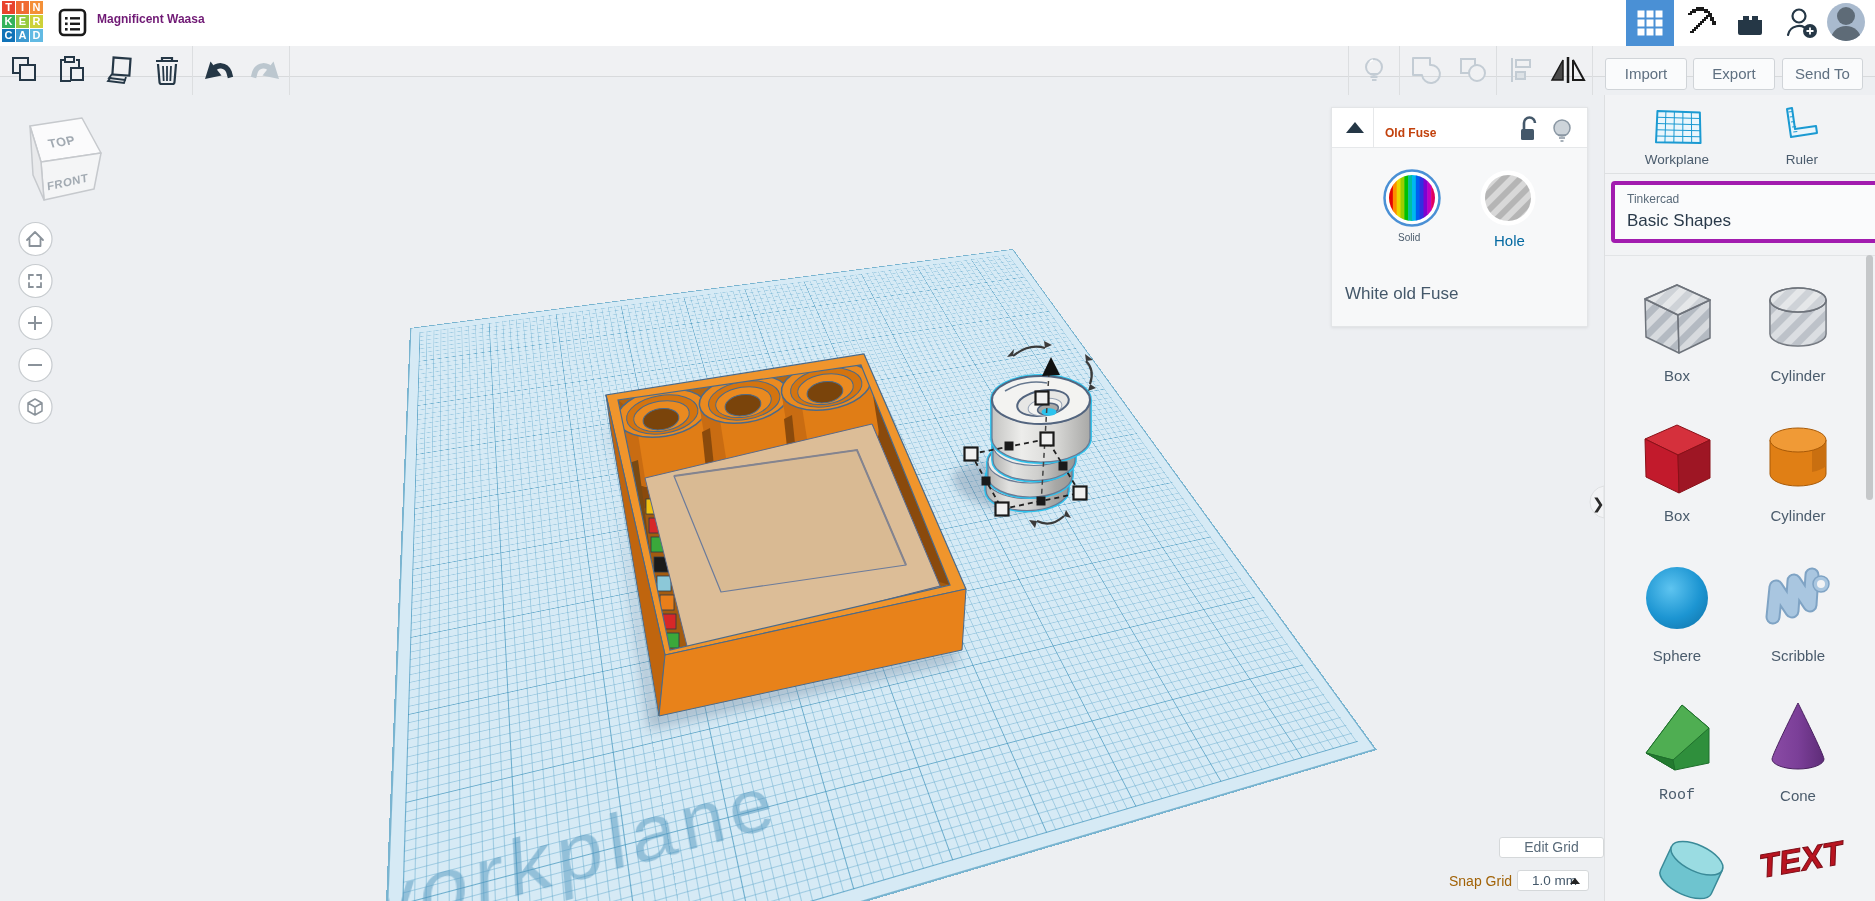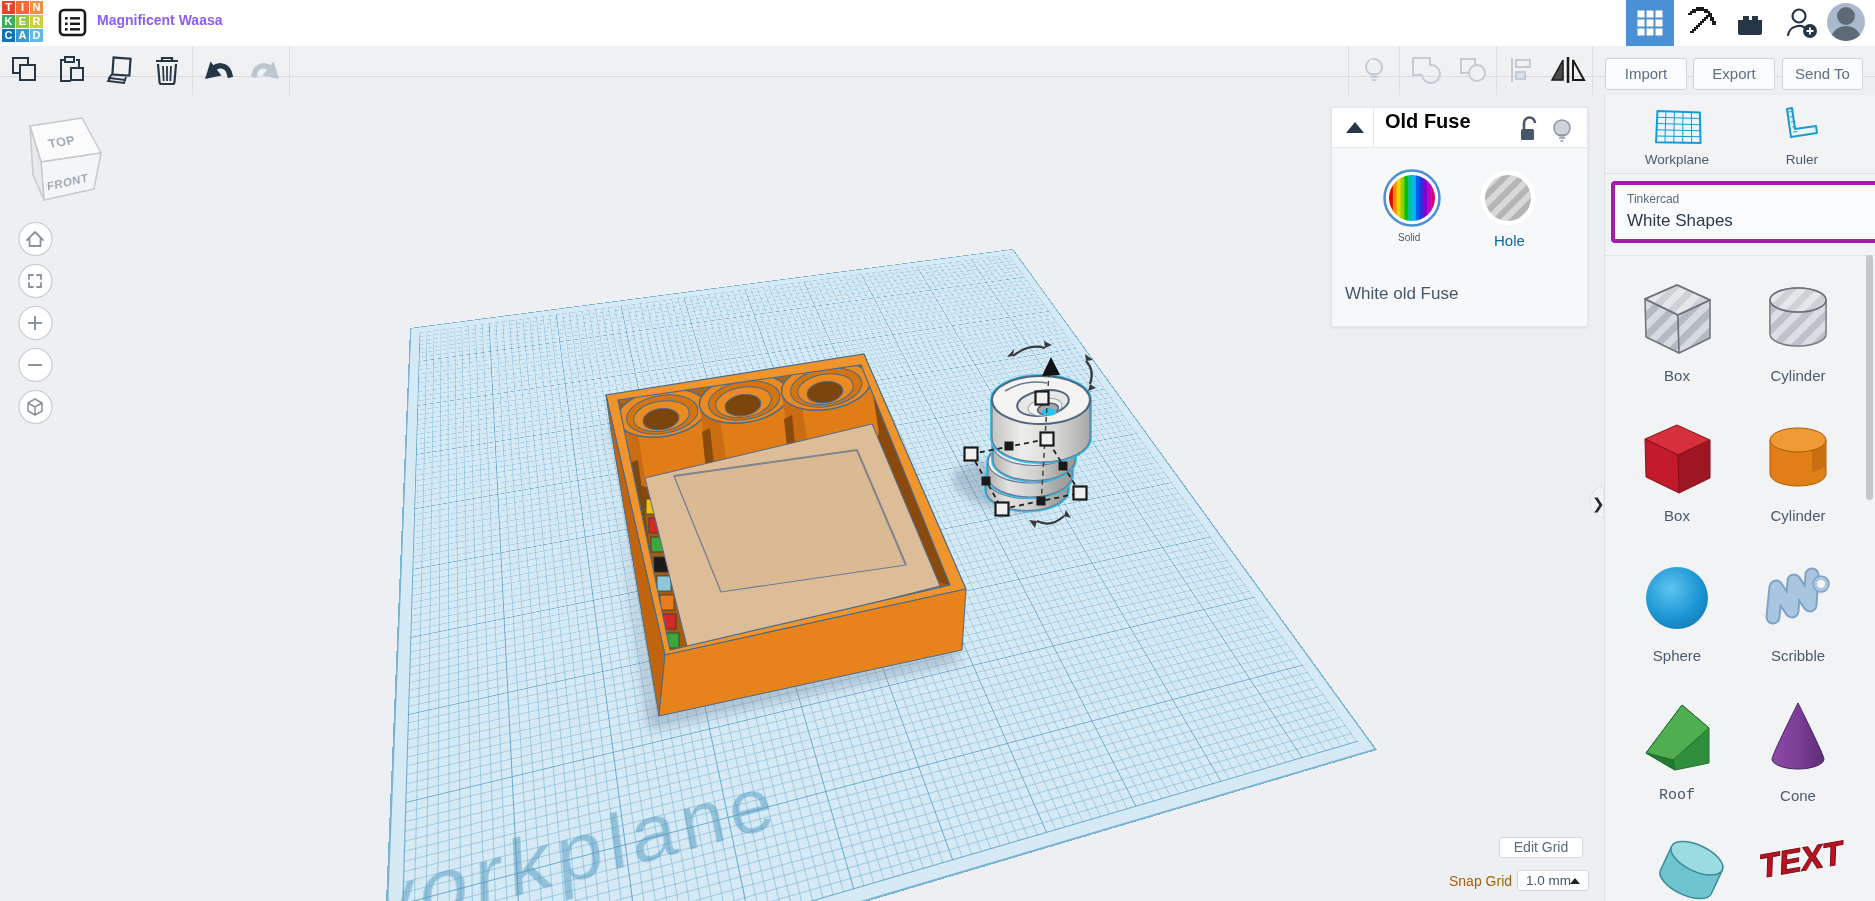--- a/index.html
+++ b/index.html
@@ -28,43 +28,43 @@
   color:rgba(80,150,190,0.5); letter-spacing:5px; z-index:1;
 }
 
 #scene { position:absolute; left:0; top:0; z-index:2; }
 
 
 #topbar { position:absolute; left:0; top:0; width:1875px; height:46px; background:#ffffff; z-index:10; }
 #logo { position:absolute; left:2px; top:1px; width:44px; height:44px; }
 .lgrow { display:flex; }
 .lg { width:13px; height:13px; margin:0 1px 1px 0; color:#fff; font-size:11px; font-weight:bold; text-align:center; line-height:13px; font-family:"Liberation Sans",sans-serif;}
-#title { position:absolute; left:97px; top:12px; font-size:14px; font-weight:bold; color:#8b5cf6; }
+#title { position:absolute; left:97px; top:12px; font-size:12px; font-weight:bold; color:#701a75; }
 #gridbtn { position:absolute; left:1626px; top:0; width:48px; height:46px; background:#4a90d5; }
 
 
 #toolbar { position:absolute; left:0; top:46px; width:1875px; height:31px; background:#f0f1f3; border-bottom:1px solid #d8dadc; z-index:10; }
 .sep { position:absolute; top:0px; height:49px; width:1px; background:#dcdee0; }
 .tbtn { position:absolute; top:12px; height:32px; background:#fafbfc; border:1px solid #d0d4d8; border-radius:3px;
   font-size:15px; color:#5f7081; text-align:center; line-height:30px; }
 
 
 #sidebar { position:absolute; left:1604px; top:95px; width:271px; height:806px; background:#f2f3f5; border-left:1px solid #dddfe1; z-index:10; }
 .sblabel { position:absolute; font-size:15px; color:#4a5b6c; text-align:center; width:120px; }
 #ddbox { position:absolute; left:6px; top:86px; width:308px; height:62px; background:#fafbfc; border:4px solid #a21caf; border-radius:4px; }
 #scrollbar { position:absolute; right:2px; top:160px; width:7px; height:245px; background:#c5c7c9; border-radius:4px; }
 
 
 #fusepanel { position:absolute; left:1331px; top:107px; width:257px; height:220px; background:#f7f8f9; border:1px solid #e3e5e7; box-shadow:0 1px 3px rgba(0,0,0,0.08); z-index:9; }
 #fusehead { position:absolute; left:0; top:0; width:100%; height:40px; background:#ffffff; border-bottom:1px solid #e6e8ea; }
 
 
-#editgrid { position:absolute; left:1499px; top:837px; width:84px; height:21px; background:#fff; border:1px solid #d5d8da; border-radius:3px; font-size:14px; color:#5a6b7a; text-align:center; line-height:19px; z-index:5; }
+#editgrid { position:absolute; left:1499px; top:837px; width:105px; height:21px; background:#fff; border:1px solid #d5d8da; border-radius:3px; font-size:14px; color:#5a6b7a; text-align:center; line-height:19px; z-index:5; }
 #snaplabel { position:absolute; left:1449px; top:873px; font-size:14px; color:#a16207; z-index:5; }
-#snapbox { position:absolute; left:1517px; top:870px; width:72px; height:21px; background:#fff; border:1px solid #d5d8da; border-radius:3px; font-size:13.5px; color:#44586a; text-align:left; padding-left:8px; line-height:19px; z-index:5; }
+#snapbox { position:absolute; left:1517px; top:870px; width:72px; height:21px; background:#fff; border:1px solid #d5d8da; border-radius:3px; font-size:13.5px; color:#44586a; text-align:left; padding-left:14px; line-height:19px; z-index:5; }
 </style>
 </head>
 <body>
 <div id="stage">
   <div id="plane">
       <div id="grid"></div>
       <div id="wptext">workplane</div>
     </div>
   <svg id="scene" width="1875" height="901" viewBox="0 0 1875 901">
 <defs>
@@ -346,21 +346,21 @@
     <div class="tbtn" style="left:1693px; width:82px;">Export</div>
     <div class="tbtn" style="left:1782px; width:81px;">Send To</div>
   </div>
 
   <div id="sidebar">
     <div class="sblabel" style="left:12px; top:57px; font-size:13.5px;">Workplane</div>
     <div class="sblabel" style="left:137px; top:57px; font-size:13.5px;">Ruler</div>
     <div style="position:absolute; left:0; top:78px; width:271px; height:1px; background:#dee0e2;"></div>
     <div id="ddbox">
       <div style="position:absolute; left:12px; top:7px; font-size:12px; color:#5a6b7a;">Tinkercad</div>
-      <div style="position:absolute; left:12px; top:26px; font-size:17px; color:#2a3a4a;">White Shapes</div>
+      <div style="position:absolute; left:12px; top:26px; font-size:17px; color:#2a3a4a;">Basic Shapes</div>
       <div style="position:absolute; right:16px; top:24px; width:0; height:0; border-left:6px solid transparent; border-right:6px solid transparent; border-top:8px solid #222;"></div>
     </div>
     <div style="position:absolute; left:0; top:160px; width:271px; height:1px; background:#e2e4e6;"></div>
     <div id="scrollbar"></div>
     <div class="sblabel" style="left:12px; top:272px;">Box</div>
     <div class="sblabel" style="left:133px; top:272px;">Cylinder</div>
     <div class="sblabel" style="left:12px; top:412px;">Box</div>
     <div class="sblabel" style="left:133px; top:412px;">Cylinder</div>
     <div class="sblabel" style="left:12px; top:552px;">Sphere</div>
     <div class="sblabel" style="left:133px; top:552px;">Scribble</div>
@@ -430,21 +430,21 @@
 <g transform="translate(196,776) rotate(-10)">
           <text x="0" y="0" font-size="33" font-weight="bold" fill="#b81320" text-anchor="middle" transform="skewX(-12)" stroke="#7a0a14" stroke-width="1">TEXT</text>
         </g>
 </svg>
   </div>
 
   <div id="fusepanel">
     <div id="fusehead">
       <div style="position:absolute; left:14px; top:14px; width:0; height:0; border-left:9px solid transparent; border-right:9px solid transparent; border-bottom:11px solid #253746;"></div>
       <div style="position:absolute; left:41px; top:0; width:1px; height:40px; background:#e6e8ea;"></div>
-      <div style="position:absolute; left:53px; top:2px; font-size:20px; font-weight:bold; color:#000000;">Old Fuse</div>
+      <div style="position:absolute; left:53px; top:18px; font-size:12px; font-weight:bold; color:#c2410c;">Old Fuse</div>
     </div>
     <svg id="fusesvg" width="257" height="220" viewBox="0 0 257 220" style="position:absolute;left:0;top:0;">
         <defs>
           <pattern id="holest" patternUnits="userSpaceOnUse" width="12" height="12" patternTransform="rotate(45)">
             <rect width="12" height="12" fill="#d8d8d8"></rect>
             <rect width="6" height="12" fill="#b5b5b5"></rect>
           </pattern>
           <clipPath id="rainc">
             <circle cx="80" cy="90" r="23"></circle>
           </clipPath>

